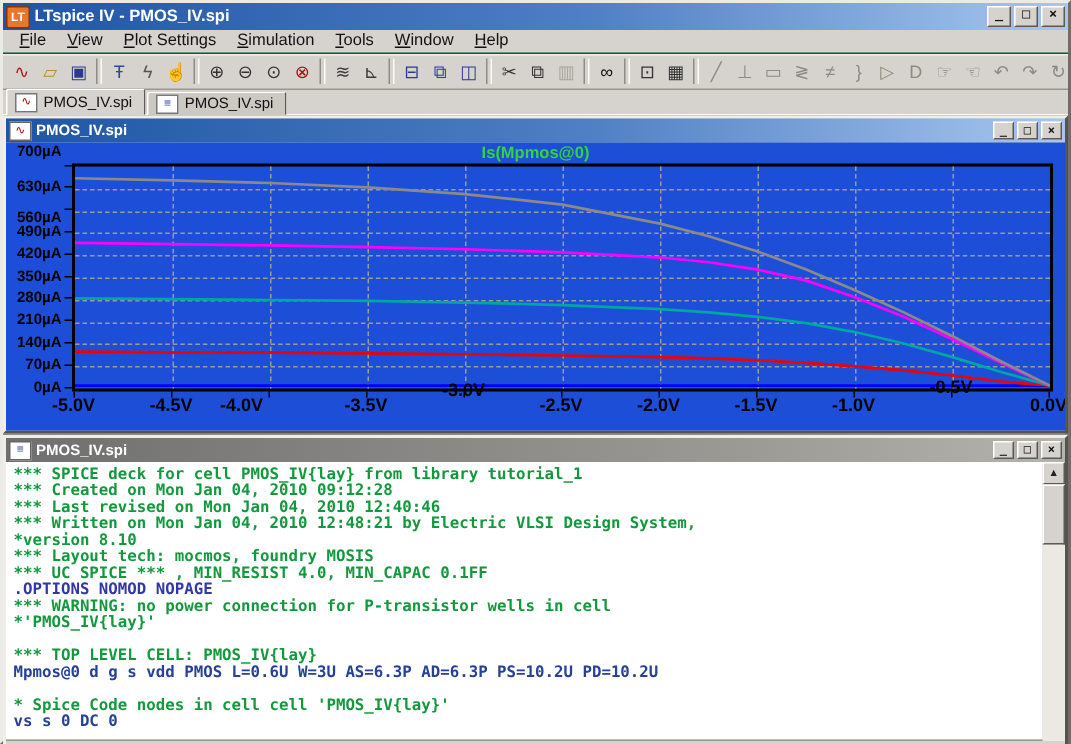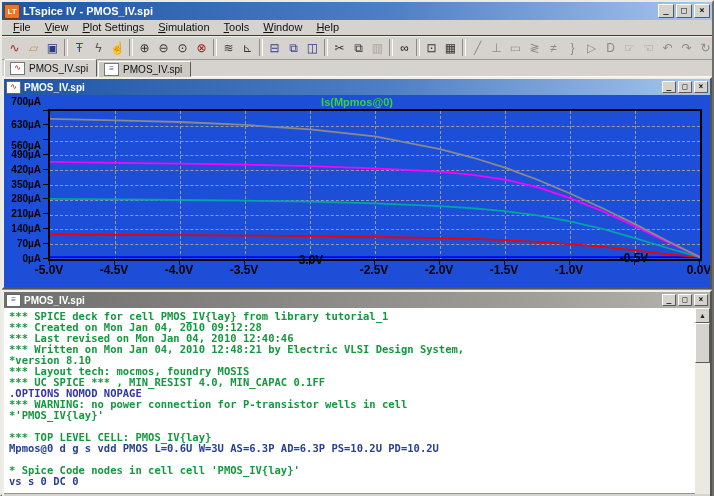--- a/index.html
+++ b/index.html
@@ -295,21 +295,21 @@
           <div class="tickmark" style="left: 39px; top: 132.9px; width: 5px; height: 1px;"></div>
           <div class="ylab" style="top: 142.7px; width: 37px;">70µA</div>
           <div class="tickmark" style="left: 39px; top: 147.7px; width: 5px; height: 1px;"></div>
           <div class="ylab" style="top: 157.5px; width: 37px;">0µA</div>
           <div class="tickmark" style="left: 39px; top: 162.5px; width: 5px; height: 1px;"></div>
           <div class="tickmark" style="left: 44.5px; top: 166px; width: 1px; height: 4px;"></div>
           <div class="xlab" style="left: 23px; top: 170px;">-5.0V</div>
           <div class="tickmark" style="left: 109.5px; top: 166px; width: 1px; height: 4px;"></div>
           <div class="xlab" style="left: 88px; top: 170px;">-4.5V</div>
           <div class="tickmark" style="left: 174.5px; top: 166px; width: 1px; height: 4px;"></div>
-          <div class="xlab" style="left: 153px; top: 170px;">-4.0V</div>
+          <div class="xlab" style="left: 135px; top: 170px;">-4.0V</div>
           <div class="tickmark" style="left: 239.5px; top: 166px; width: 1px; height: 4px;"></div>
           <div class="xlab" style="left: 218px; top: 170px;">-3.5V</div>
           <div class="tickmark" style="left: 304.5px; top: 166px; width: 1px; height: 4px;"></div>
           <div class="xlab" style="left: 283px; top: 160px;">-3.0V</div>
           <div class="tickmark" style="left: 369.5px; top: 166px; width: 1px; height: 4px;"></div>
           <div class="xlab" style="left: 348px; top: 170px;">-2.5V</div>
           <div class="tickmark" style="left: 434.5px; top: 166px; width: 1px; height: 4px;"></div>
           <div class="xlab" style="left: 413px; top: 170px;">-2.0V</div>
           <div class="tickmark" style="left: 499.5px; top: 166px; width: 1px; height: 4px;"></div>
           <div class="xlab" style="left: 478px; top: 170px;">-1.5V</div>

